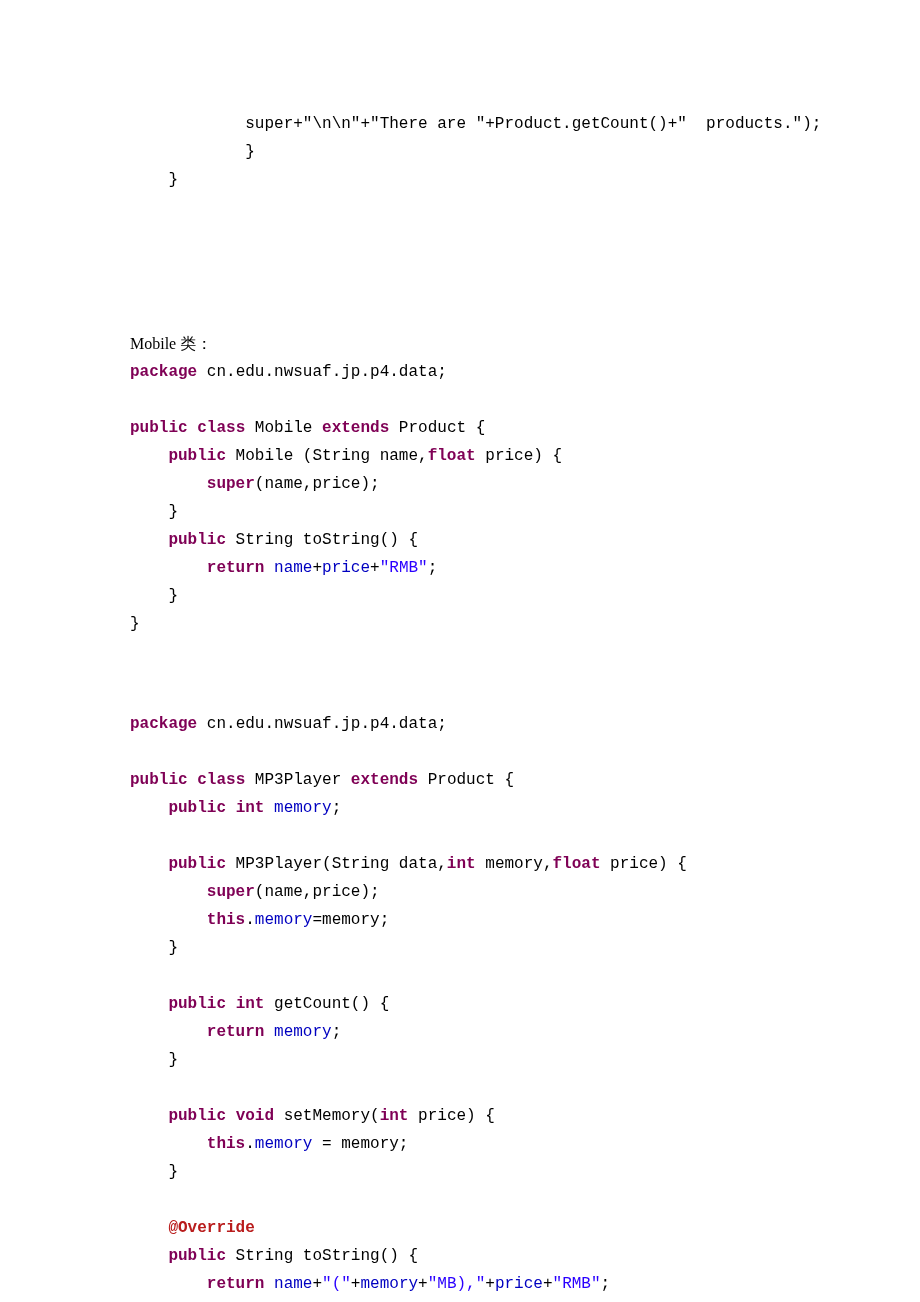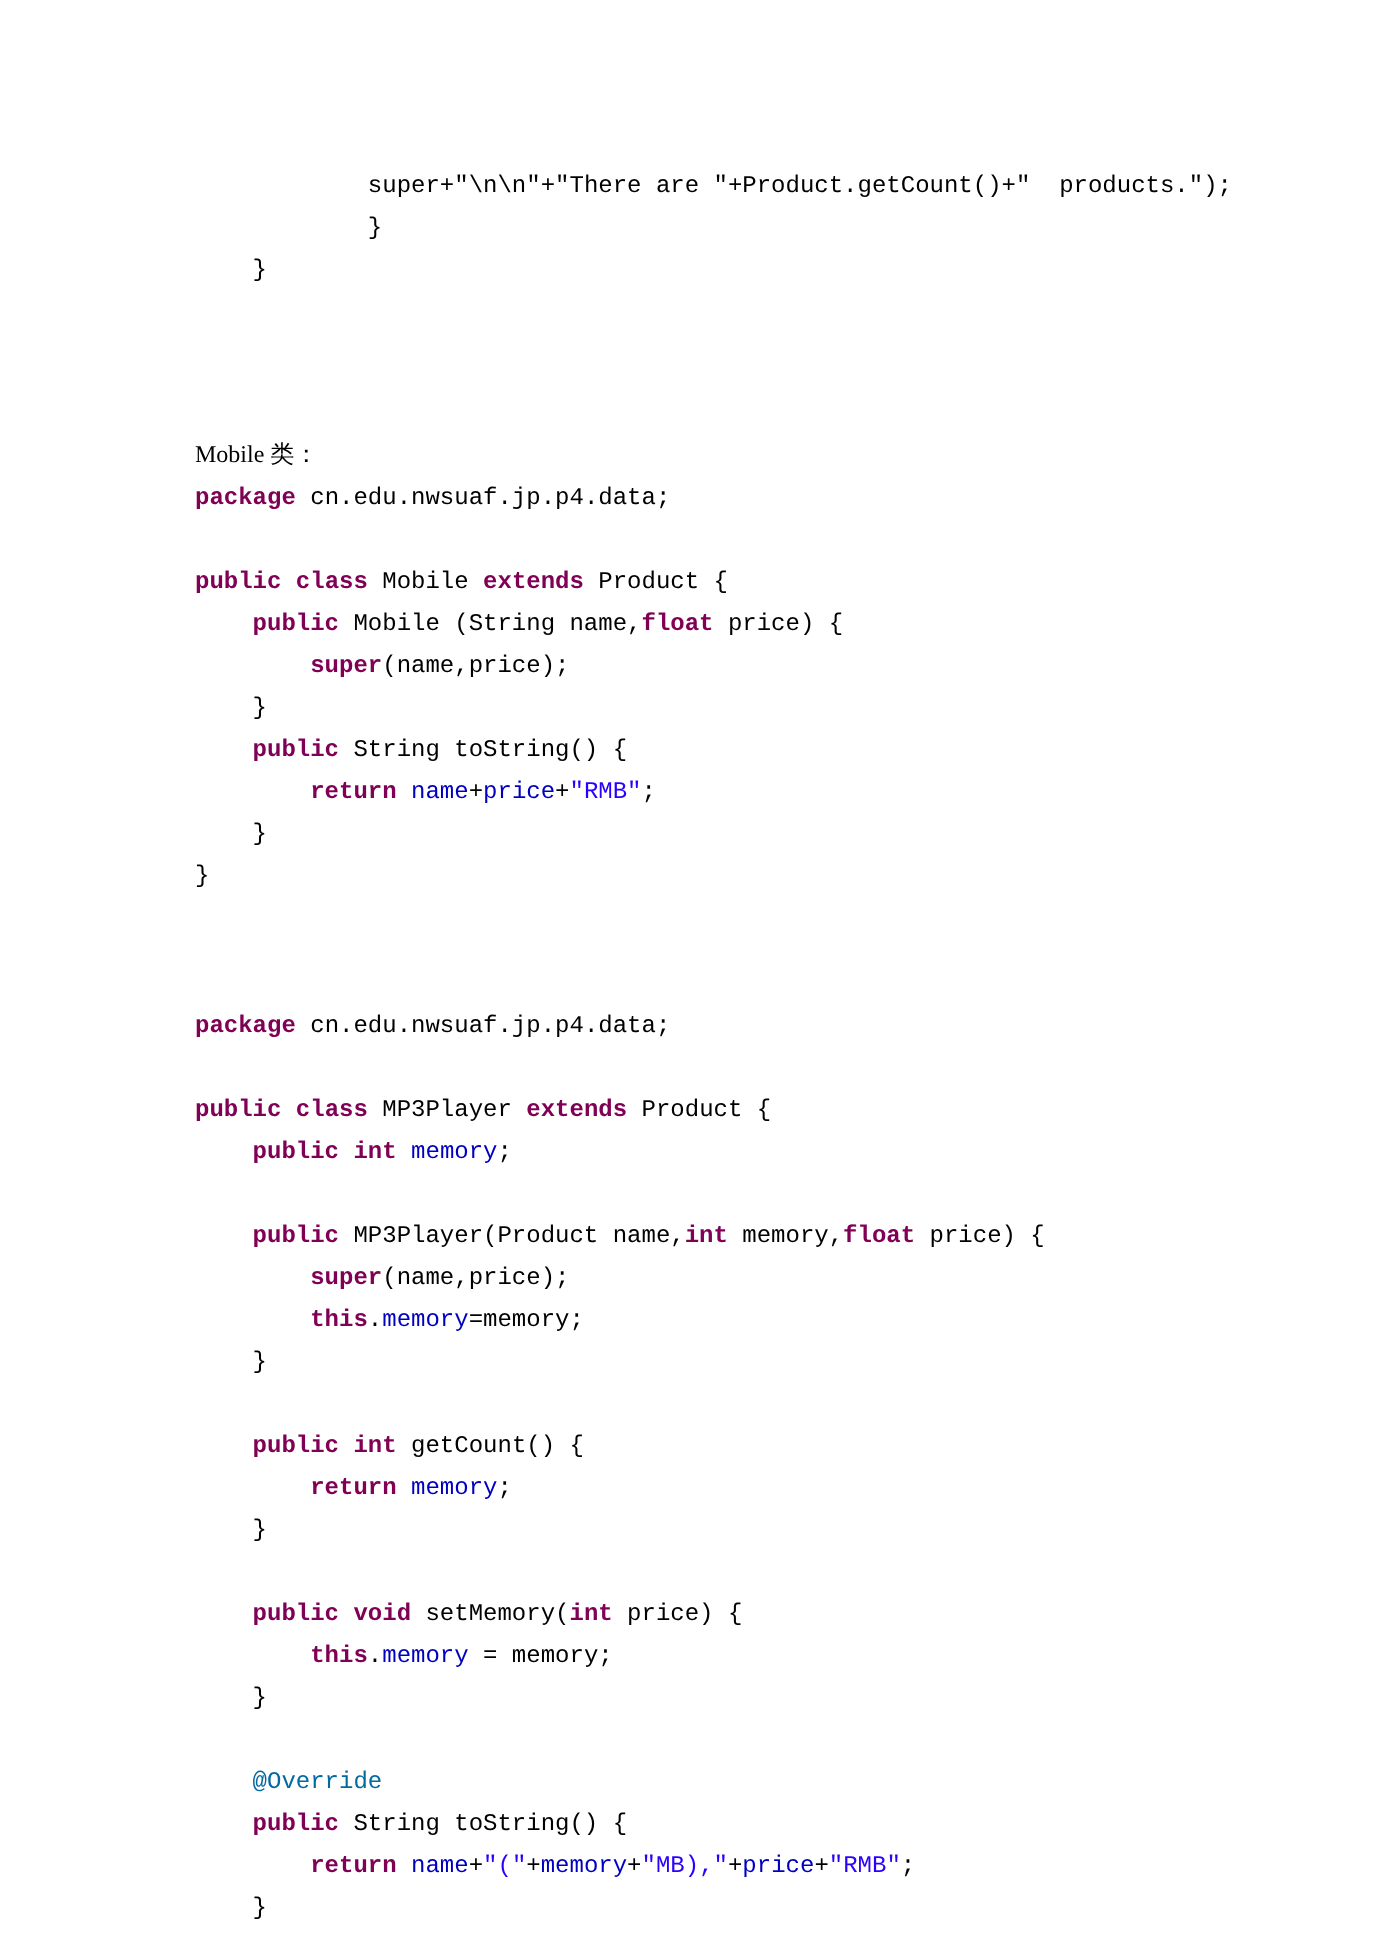--- a/index.html
+++ b/index.html
@@ -15,25 +15,25 @@
     min-height: 1302px;
     box-sizing: border-box;
     padding: 110px 130px 60px 130px;
   }
   pre {
     margin: 0;
     white-space: pre;
     font-family: Consolas, "Courier New", monospace;
   }
   .plain { font-family: "SimSun", "Courier New", monospace; }
-  .label { font-family: "SimSun", serif; }
+  .label { font-family: "SimSun", serif; margin-top: 40px; }
   .kw { color: #7f0055; font-weight: bold; text-align: right; }
   .field { color: #0000c0; }
   .str { color: #2a00ff; }
-  .ann { color: #0369a1; }
+  .ann { color: #b91c1c; font-weight: bold; }
   .blk { color: #000000; }
   .spacer { height: 24px; }
   .spacer-lg { height: 72px; }
 </style>
 </head>
 <body>
 
 <div class="page">
 
   <pre class="plain"><span class="blk">            </span><span>super+</span><span>"\n\n"</span><span>+</span><span>"There are "</span><span>+Product.getCount()+</span><span>"  products."</span><span>);</span>
@@ -55,21 +55,21 @@
     <span class="blk">}</span>
 <span class="blk">}</span></pre>
 
   <div class="spacer-lg"></div>
 
   <pre><span class="kw">package</span><span class="blk"> cn.edu.nwsuaf.jp.p4.data;</span>
 
 <span class="kw">public</span> <span class="kw">class</span><span class="blk"> MP3Player </span><span class="kw">extends</span><span class="blk"> Product {</span>
     <span class="kw">public</span> <span class="kw">int</span> <span class="field">memory</span><span class="blk">;</span>
 
-    <span class="kw">public</span><span class="blk"> MP3Player(Product name,</span><span class="kw">int</span><span class="blk"> memory,</span><span class="kw">float</span><span class="blk"> price) {</span>
+    <span class="kw">public</span><span class="blk"> MP3Player(String data,</span><span class="kw">int</span><span class="blk"> memory,</span><span class="kw">float</span><span class="blk"> price) {</span>
         <span class="kw">super</span><span class="blk">(name,price);</span>
         <span class="kw">this</span><span class="blk">.</span><span class="field">memory</span><span class="blk">=memory;</span>
     <span class="blk">}</span>
 
     <span class="kw">public</span> <span class="kw">int</span><span class="blk"> getCount() {</span>
         <span class="kw">return</span> <span class="field">memory</span><span class="blk">;</span>
     <span class="blk">}</span>
 
     <span class="kw">public</span> <span class="kw">void</span><span class="blk"> setMemory(</span><span class="kw">int</span><span class="blk"> price) {</span>
         <span class="kw">this</span><span class="blk">.</span><span class="field">memory</span><span class="blk"> = memory;</span>

